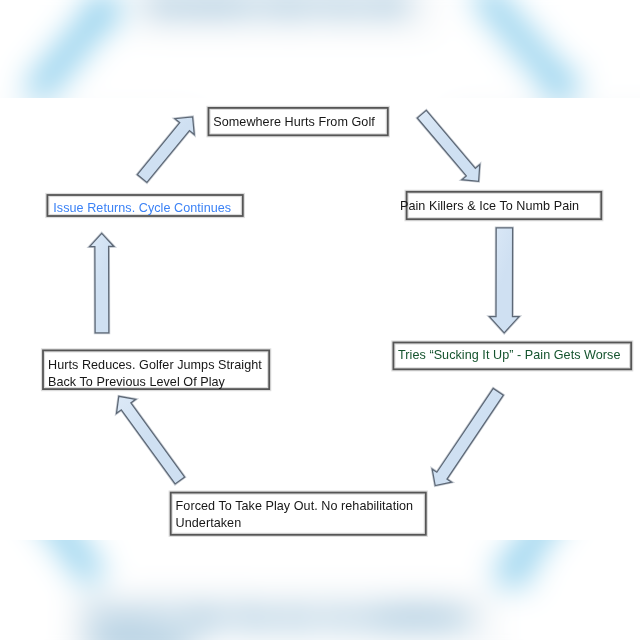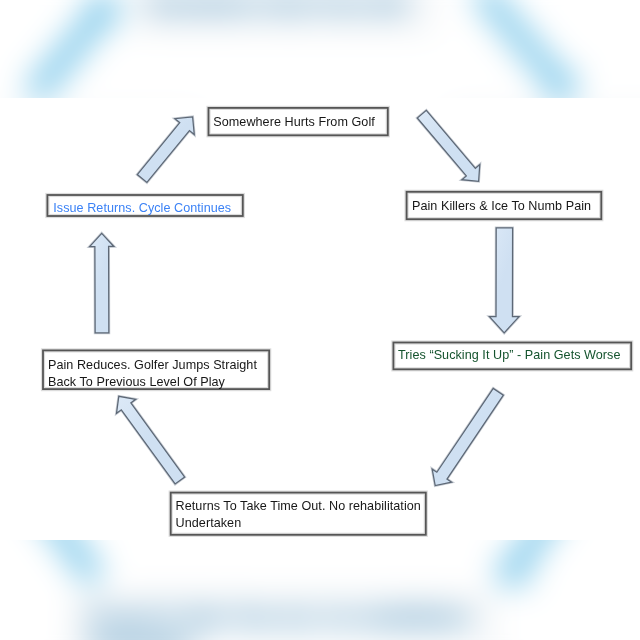--- a/index.html
+++ b/index.html
@@ -97,22 +97,22 @@
         <rect x="393.4" y="342.5" width="237.8" height="26.8" fill="#ffffff" stroke="#dcdcdc" stroke-width="4.2"></rect>
         <rect x="393.4" y="342.5" width="237.8" height="26.8" fill="none" stroke="#555555" stroke-width="1.8"></rect>
         <rect x="170.7" y="492.6" width="255.1" height="42.2" fill="#ffffff" stroke="#dcdcdc" stroke-width="4.2"></rect>
         <rect x="170.7" y="492.6" width="255.1" height="42.2" fill="none" stroke="#555555" stroke-width="1.8"></rect>
         <rect x="43" y="350.4" width="226.2" height="38.7" fill="#ffffff" stroke="#dcdcdc" stroke-width="4.2"></rect>
         <rect x="43" y="350.4" width="226.2" height="38.7" fill="none" stroke="#555555" stroke-width="1.8"></rect>
         <rect x="47.4" y="195" width="195.4" height="21" fill="#ffffff" stroke="#dcdcdc" stroke-width="4.2"></rect>
         <rect x="47.4" y="195" width="195.4" height="21" fill="none" stroke="#555555" stroke-width="1.8"></rect>
       </svg>
       <div class="boxtext" style="left: 213.3px; top: 113.6px; font-size: 12.6px; line-height: 16.9px; color: rgb(23, 23, 23);">Somewhere Hurts From Golf</div>
-      <div class="boxtext" style="left: 412px; top: 197.7px; font-size: 12.6px; line-height: 16.9px; color: rgb(23, 23, 23);">Pain Killers &amp; Ice To Numb Pain</div>
+      <div class="boxtext" style="left: 400px; top: 197.7px; font-size: 12.6px; line-height: 16.9px; color: rgb(23, 23, 23);">Pain Killers &amp; Ice To Numb Pain</div>
       <div class="boxtext" style="left: 398.1px; top: 347.4px; font-size: 12.6px; line-height: 16.9px; color: #14532d;">Tries “Sucking It Up” - Pain Gets Worse</div>
-      <div class="boxtext" style="left: 175.6px; top: 498.3px; font-size: 12.6px; line-height: 17px; color: rgb(23, 23, 23);">Returns To Take Time Out. No rehabilitation
+      <div class="boxtext" style="left: 175.6px; top: 498.3px; font-size: 12.6px; line-height: 17px; color: rgb(23, 23, 23);">Forced To Take Play Out. No rehabilitation
 Undertaken</div>
-      <div class="boxtext" style="left: 48px; top: 356.8px; font-size: 12.6px; line-height: 16.9px; color: rgb(23, 23, 23);">Pain Reduces. Golfer Jumps Straight
+      <div class="boxtext" style="left: 48px; top: 356.8px; font-size: 12.6px; line-height: 16.9px; color: rgb(23, 23, 23);">Hurts Reduces. Golfer Jumps Straight
 Back To Previous Level Of Play</div>
       <div class="boxtext" style="left: 53.3px; top: 200.3px; font-size: 12.6px; line-height: 16.9px; color: #3b82f6;">Issue Returns. Cycle Continues</div>
     </div>
 
 </div>
 
 </body></html>

